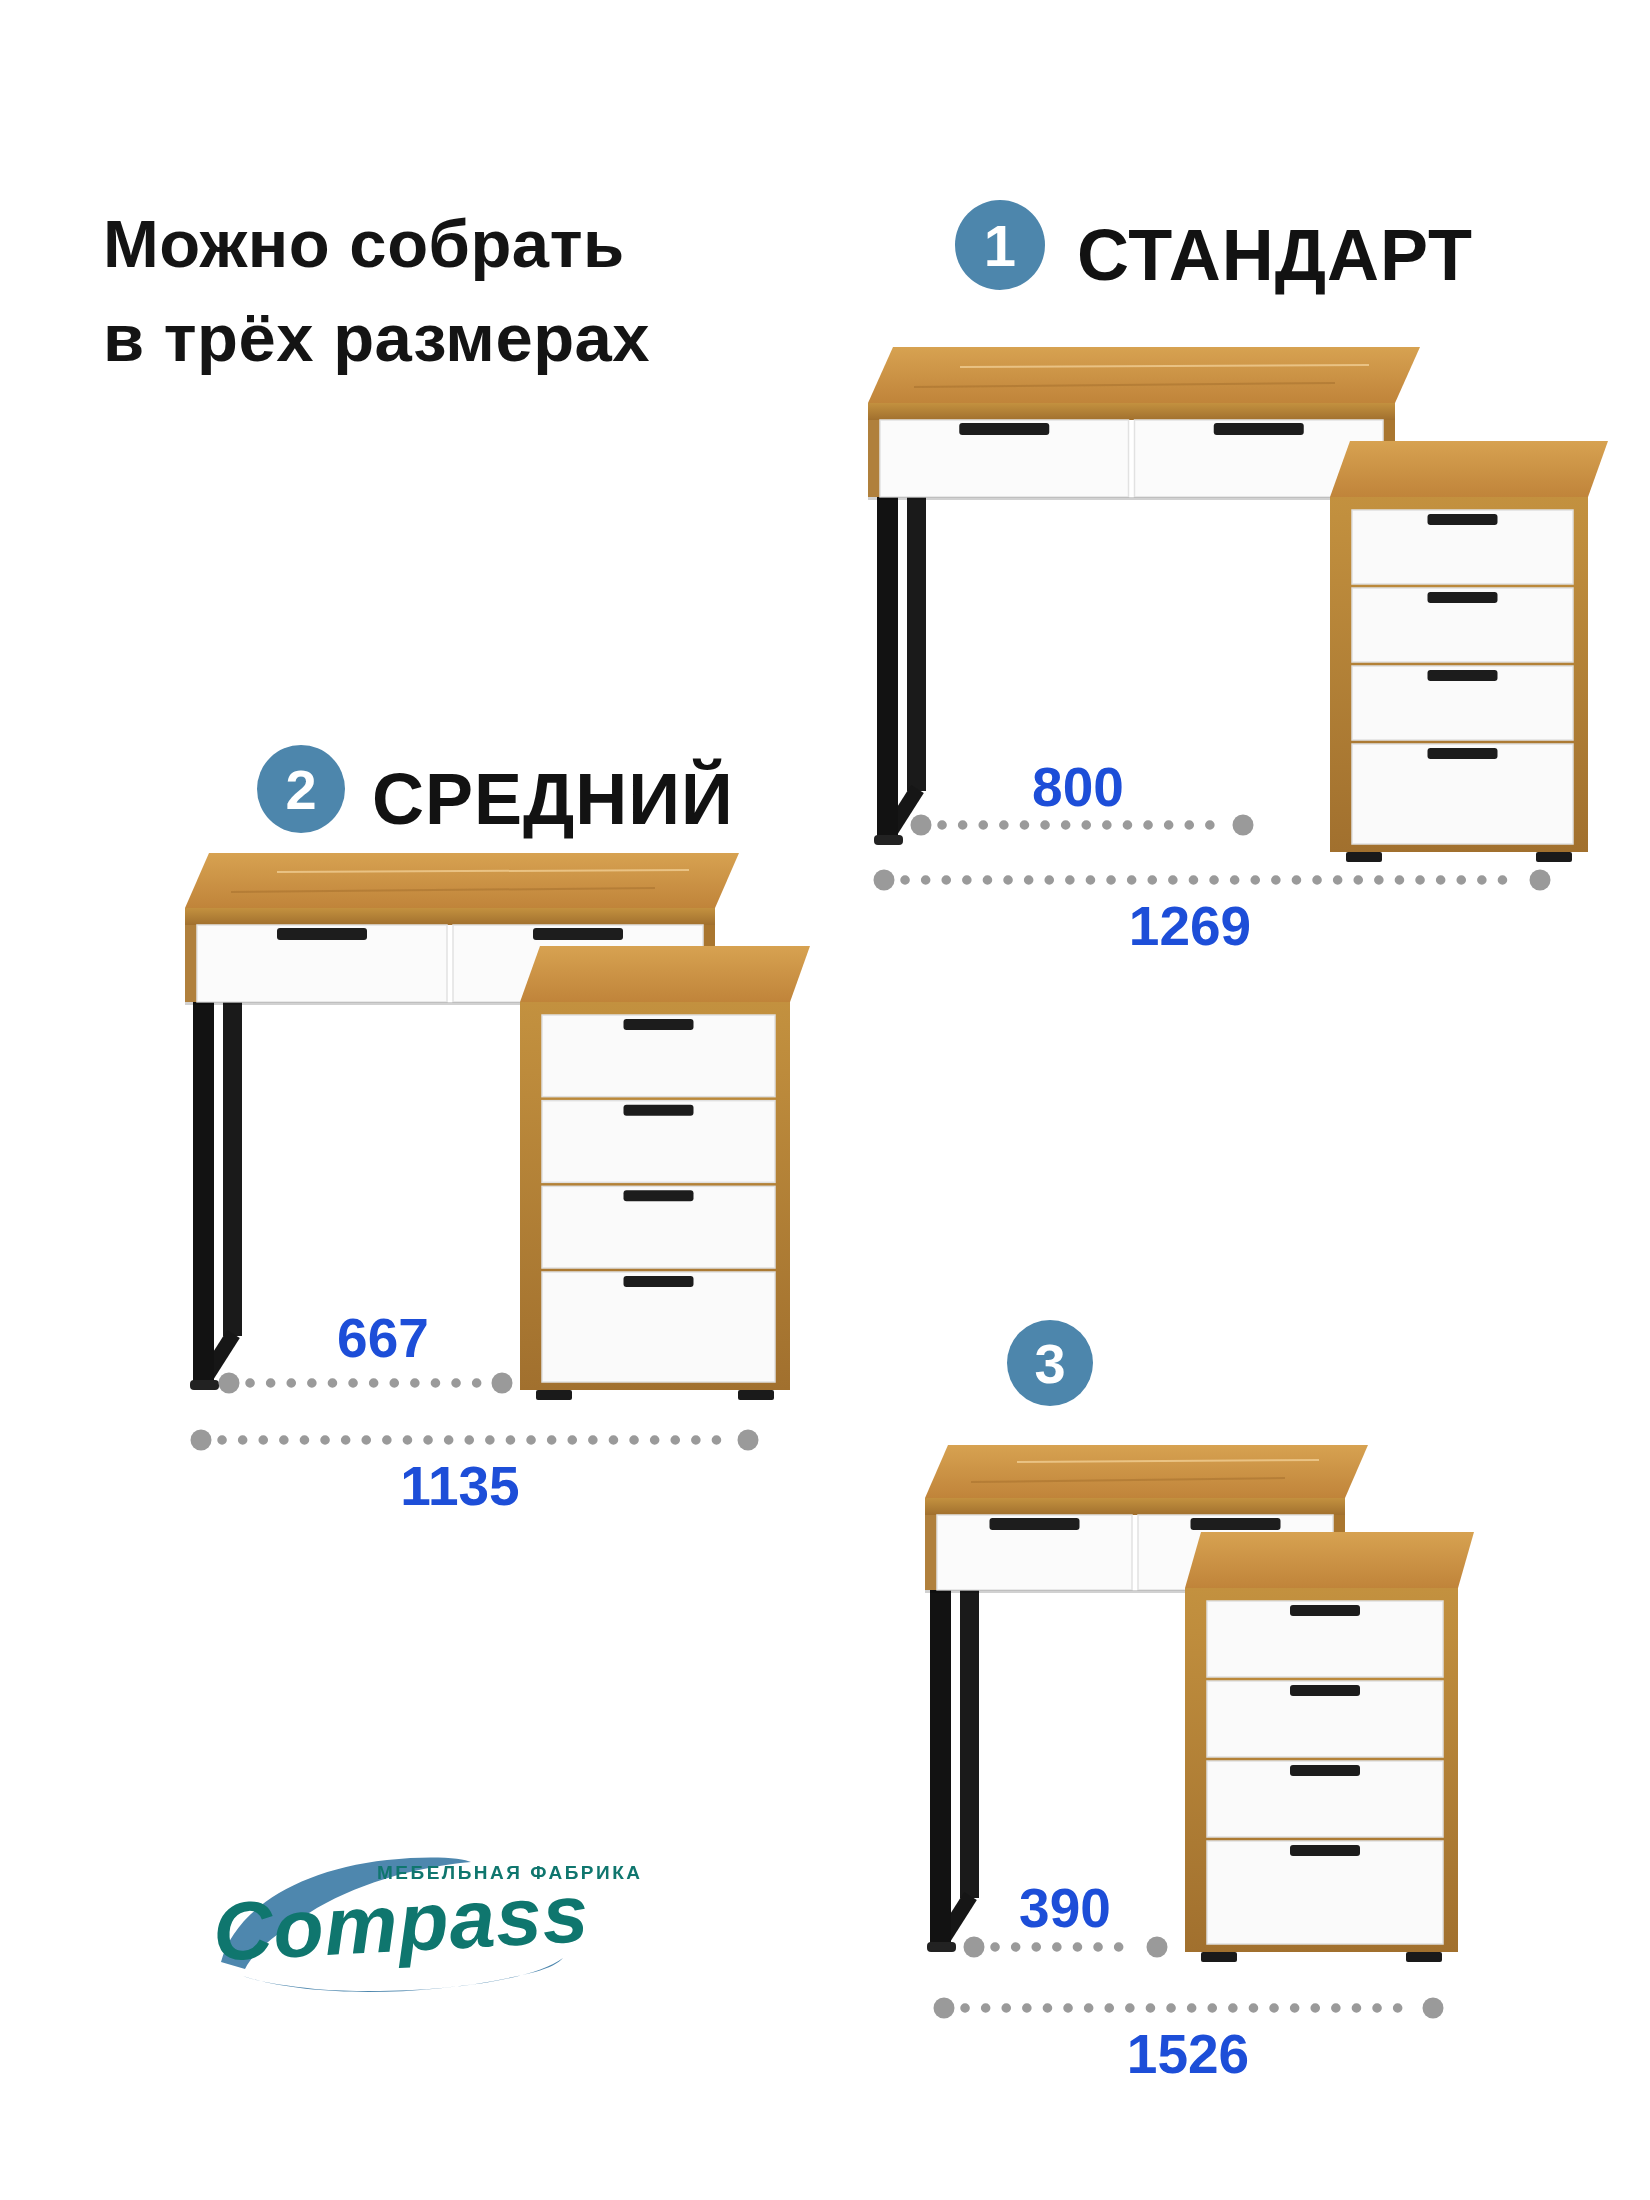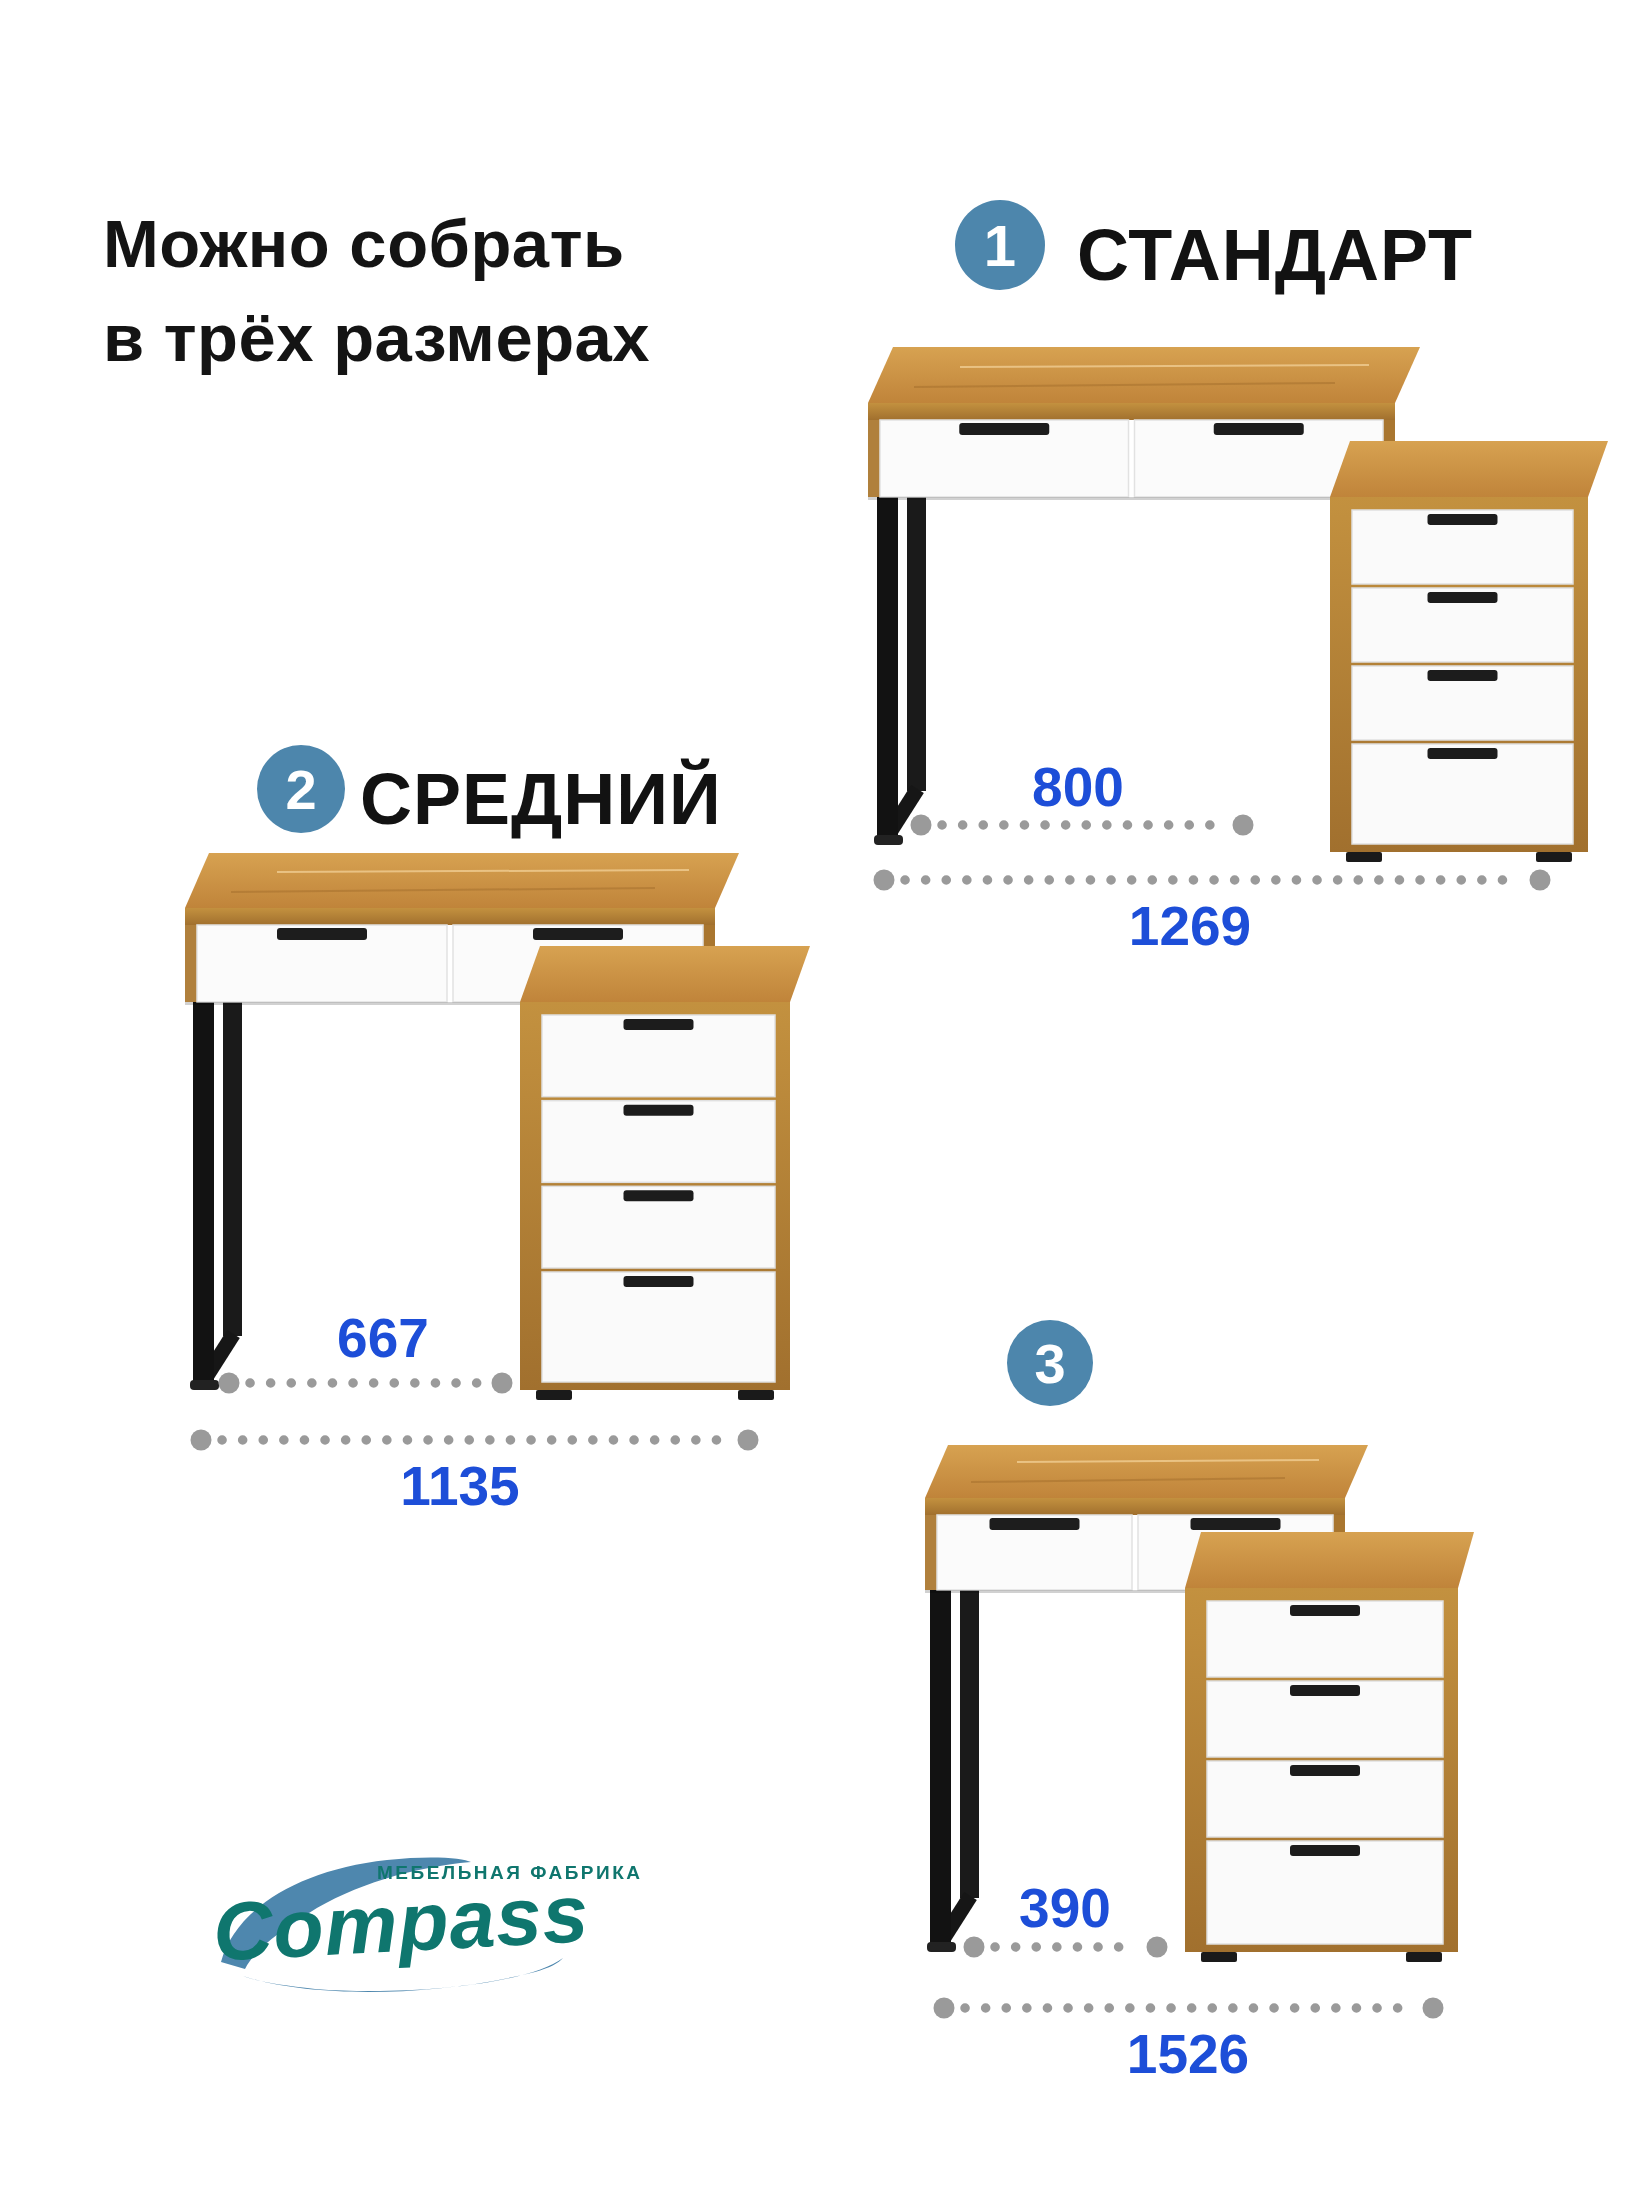--- a/index.html
+++ b/index.html
@@ -10,21 +10,21 @@
          color:#141414;line-height:1.40;letter-spacing:0.5px;}
 
   .badge{position:absolute;border-radius:50%;background:#4d86ac;color:#ffffff;
          display:flex;align-items:center;justify-content:center;font-weight:600;}
   #badge1{left:955px;top:200px;width:90px;height:90px;font-size:58px;}
   #badge2{left:257px;top:745px;width:88px;height:88px;font-size:56px;}
   #badge3{left:1007px;top:1320px;width:86px;height:86px;font-size:56px;}
 
   .section-label{position:absolute;font-size:72px;font-weight:700;color:#121212;letter-spacing:1px;}
   #label1{left:1077px;top:214px;}
-  #label2{left:360px;top:758px;}
+  #label2{left:372px;top:758px;}
   #label3{left:1122px;top:1332px;}
 
   .desk{position:absolute;}
   #desk1{left:860px;top:330px;width:760px;height:545px;}
   #desk2{left:175px;top:840px;width:640px;height:570px;}
   #desk3{left:915px;top:1435px;width:560px;height:540px;}
 
   .dim-label{position:absolute;font-size:55px;font-weight:700;color:#1d4ed8;text-align:center;line-height:1.1;}
   #dim800 {left:998px; top:757px; width:160px;}
   #dim1269{left:1040px;top:896px; width:300px;text-align:center;}

